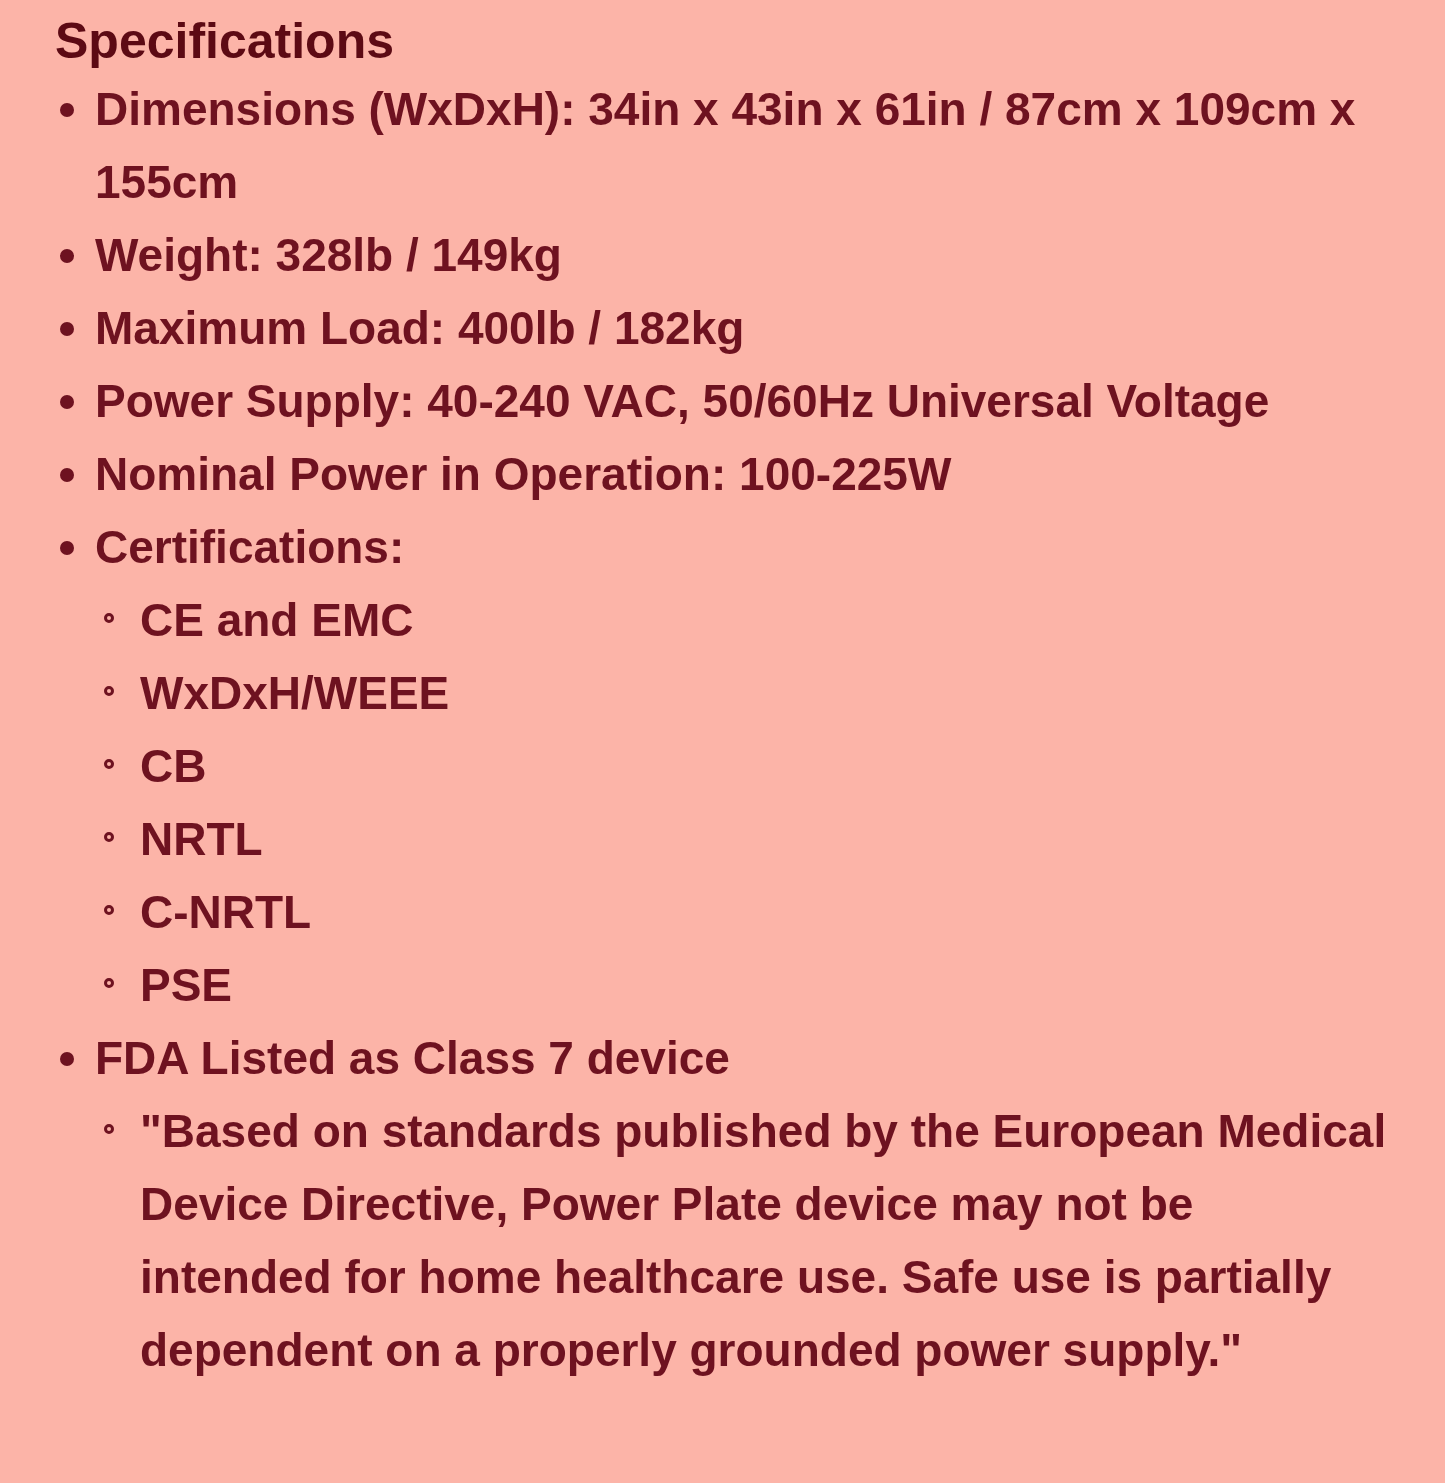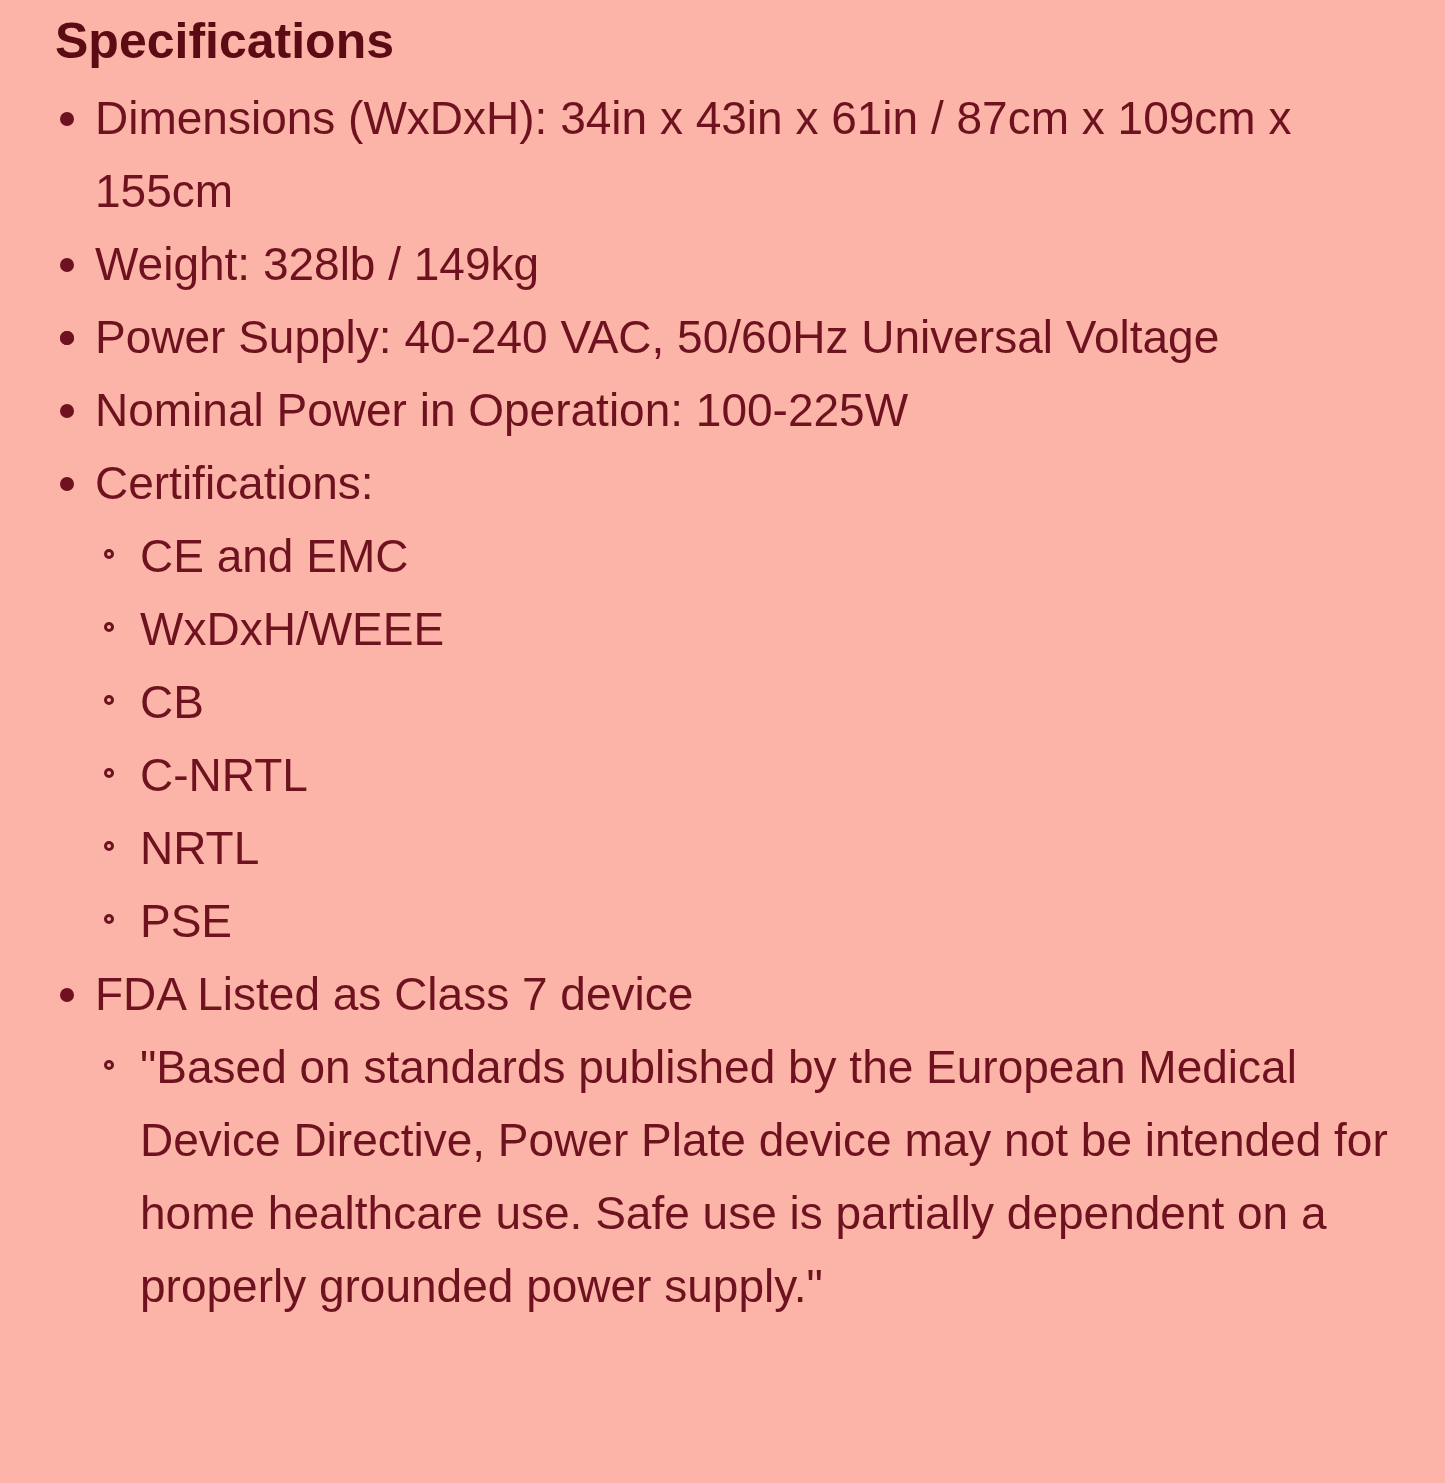--- a/index.html
+++ b/index.html
@@ -16,35 +16,35 @@
     width: 1445px;
     height: 1483px;
     background: var(--color-background);
     font-family: "Liberation Sans", sans-serif;
     overflow: hidden;
   }
   .content {
     padding: 8px 55px 0 55px;
   }
   .title {
-    margin: 4px 0 12px 0;
+    margin: 4px 0 3px 0;
     font-size: 50px;
     line-height: 58px;
     font-weight: bold;
     color: var(--color-heading);
   }
   ul.spec-list,
   ul.sub-list {
     list-style: none;
     margin: 0;
     padding: 0;
     font-size: 46px;
     line-height: 73px;
     color: var(--color-text);
-    font-weight: normal;
+    font-weight: bold;
   }
   li.spec-item {
     position: relative;
     padding-left: 40px;
   }
   li.spec-item > .marker-disc {
     position: absolute;
     left: 5px;
     top: 30px;
     width: 14px;
@@ -82,20 +82,21 @@
     </li>
 
 
     <li class="spec-item">
       <span class="marker-disc"></span>
       <span>Weight: 328lb / 149kg</span>
     </li>
 
     <li class="spec-item">
       <span class="marker-disc"></span>
+      <span>Maximum Load: 400lb / 182kg</span>
     </li>
 
     <li class="spec-item">
       <span class="marker-disc"></span>
       <span>Power Supply: 40-240 VAC, 50/60Hz Universal Voltage</span>
     </li>
 
     <li class="spec-item">
       <span class="marker-disc"></span>
       <span>Nominal Power in Operation: 100-225W</span>
@@ -112,25 +113,25 @@
         <li class="sub-item">
           <span class="marker-circle"></span>
           <span>WxDxH/WEEE</span>
         </li>
         <li class="sub-item">
           <span class="marker-circle"></span>
           <span>CB</span>
         </li>
         <li class="sub-item">
           <span class="marker-circle"></span>
-          <span>C-NRTL</span>
+          <span>NRTL</span>
         </li>
         <li class="sub-item">
           <span class="marker-circle"></span>
-          <span>NRTL</span>
+          <span>C-NRTL</span>
         </li>
         <li class="sub-item">
           <span class="marker-circle"></span>
           <span>PSE</span>
         </li>
       </ul>
     </li>
 
     <li class="spec-item">
       <span class="marker-disc"></span>

